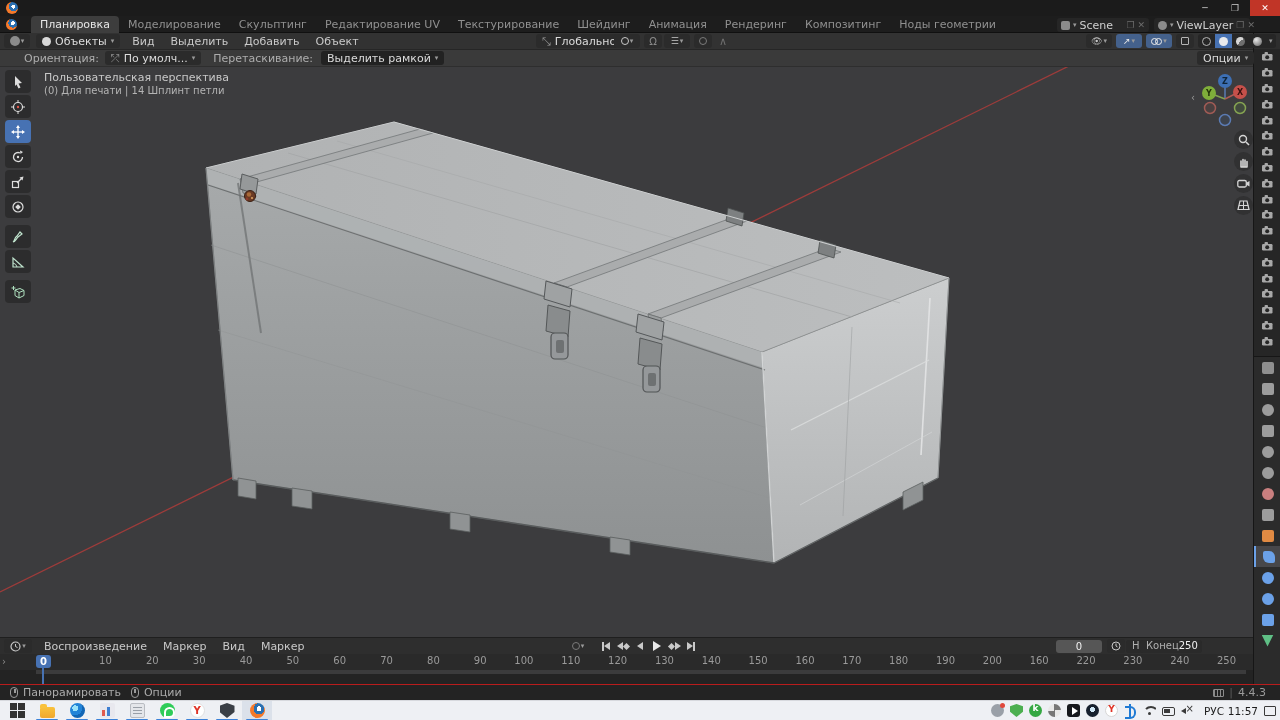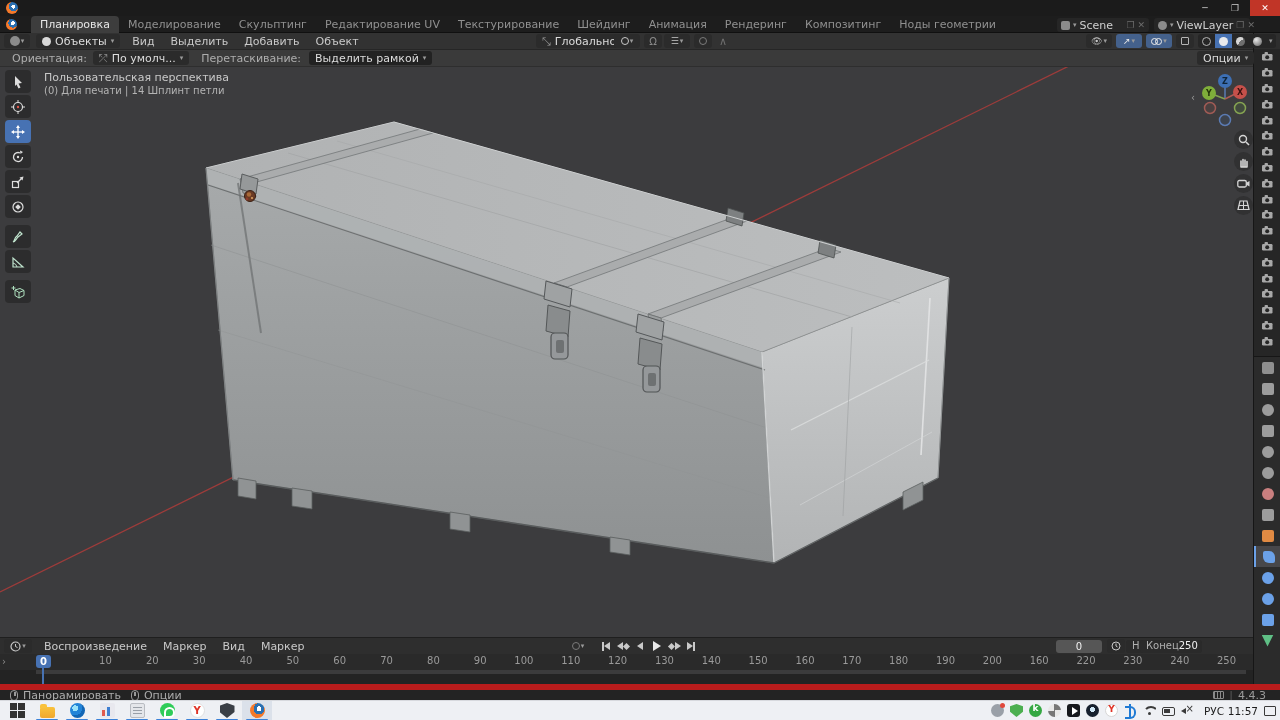--- a/index.html
+++ b/index.html
@@ -78,21 +78,21 @@
   .kv .k{color:#b0b0b0}.kv .v{color:#f0f0f0}
   #tl-ruler{left:0;top:654px;width:1253px;height:16px;background:#2a2a2a;z-index:4}
   #ticks{position:absolute;left:65px;top:1px;display:flex}
   #ticks .tick{width:46.85px;text-align:right;color:#9a9a9a;font-size:10px}
   #frame-badge{position:absolute;left:36px;top:1px;width:15px;height:13px;background:#4772b3;border-radius:3px;color:#fff;font-size:10px;font-weight:bold;display:flex;align-items:center;justify-content:center}
   #playhead{position:absolute;left:42px;top:667px;width:2px;height:17px;background:#4772b3;z-index:4}
   #tl-track{left:0;top:670px;width:1253px;height:14px;background:#232323}
   #tl-track .band{position:absolute;left:36px;top:0;width:1210px;height:4px;background:#3b3b3c}
   #tl-expand{position:absolute;left:2px;top:656px;color:#8a8a8a;font-size:10px;z-index:5}
   
-  #statusbar{left:0;top:684px;width:1280px;height:16px;background:#232323;border-top:6px solid #b91c1c;display:flex;align-items:center;z-index:6}
+  #statusbar{left:0;top:684px;width:1280px;height:16px;background:#232323;border-top:1px solid #b91c1c;display:flex;align-items:center;z-index:6}
   .mouse-ic{width:8px;height:11px;border:1px solid #9a9a9a;border-radius:4px;position:relative;margin:0 5px 0 10px}
   .mouse-ic::after{content:"";position:absolute;left:2.5px;top:1px;width:2px;height:4px;background:#9a9a9a}
   #statusbar .sb{color:#ababab}
   #sb-right{position:absolute;right:14px;display:flex;align-items:center;gap:5px;color:#9a9a9a}
   .kb-ic{width:11px;height:8px;border:1px solid #8a8a8a;border-radius:1px;background:
     repeating-linear-gradient(90deg,#8a8a8a 0 1px,transparent 1px 3px)}
   
   #taskbar{left:0;top:700px;width:1280px;height:20px;background:#eef0f4;border-top:1px solid #d7d9de;display:flex;align-items:center;z-index:8;color:#1c1c1c}
   .tb-item{width:30px;height:20px;display:flex;align-items:center;justify-content:center;position:relative;flex:none}
   .tb-item:not(.start)::after{content:"";position:absolute;bottom:0;left:4px;right:4px;height:2px;background:#3b82d9;border-radius:1px}
@@ -341,21 +341,21 @@
         <span class="sph" style="background:linear-gradient(135deg,#d5d5d5 50%,#6f6f6f 50%)"></span>
       </span>
     <span class="shade">
         <span class="sph" style="background:radial-gradient(circle at 35% 30%,#e8e8e8,#5f5f5f)"></span>
       </span>
     <span class="caret" style="padding:0 3px">▾</span>
   </div>
 </div>
 
 <div id="tool-settings" class="abs">
-  <span class="lbl" style="margin-left:12px">Ориентация:</span>
+  <span class="lbl" style="margin-left:24px">Ориентация:</span>
   <span class="pill" style="margin-left:6px">
     <span style="color:#9a9a9a">⤱</span>
     <span>По умолч...</span>
       <span class="caret">▾</span>
   </span>
   <span class="lbl" style="margin-left:12px">Перетаскивание:</span>
   <span class="pill dark" style="margin-left:8px">
     <span>Выделить рамкой</span>
       <span class="caret">▾</span>
   </span>

